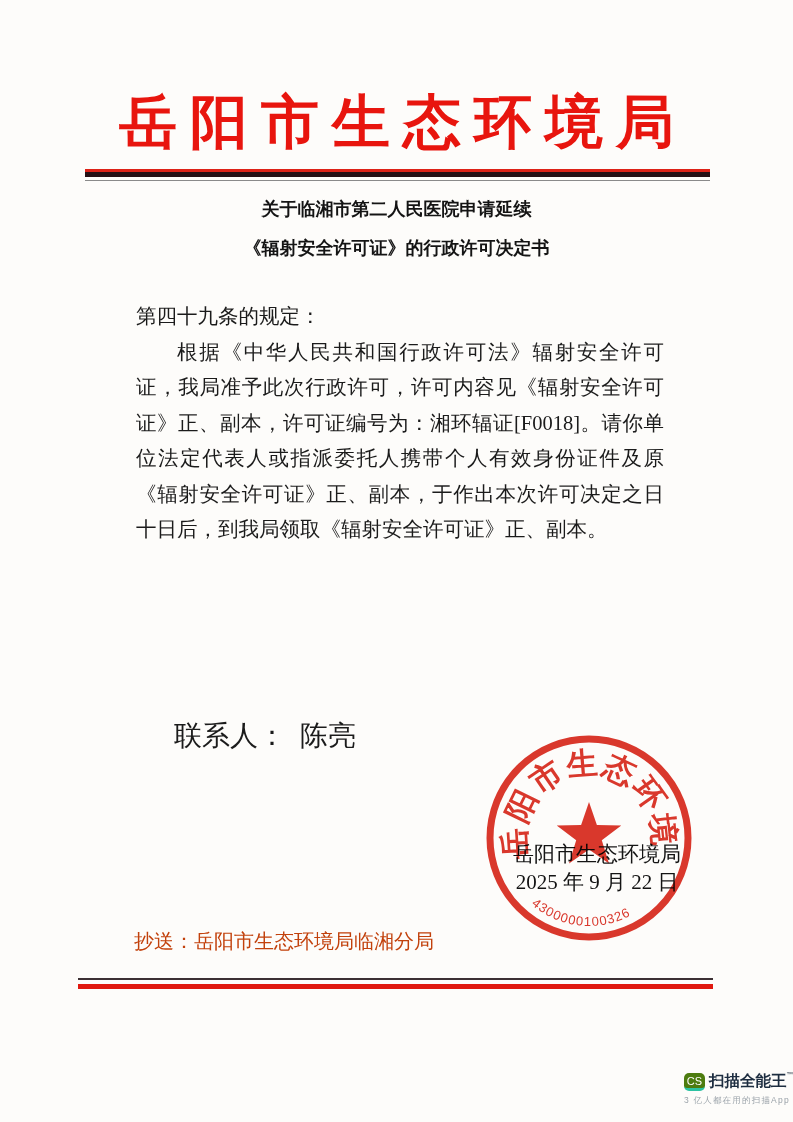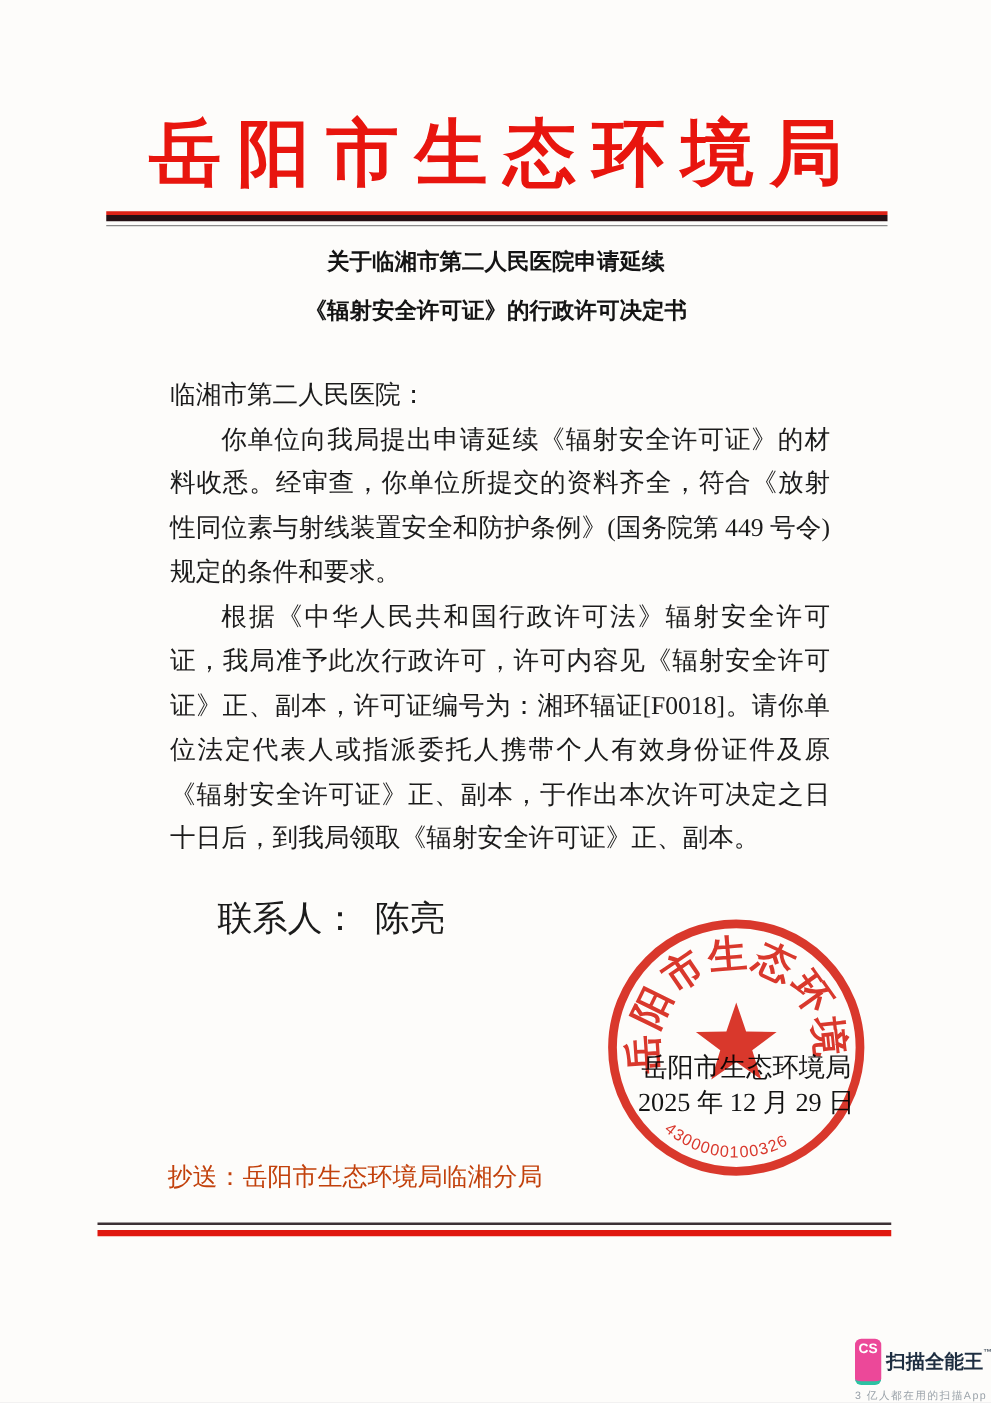--- a/index.html
+++ b/index.html
@@ -111,27 +111,27 @@
   .bottom-rule .r3 { height: 5px; background: #e0180f; }
   .watermark {
     position: absolute;
     top: 1071px;
     left: 684px;
     width: 106px;
   }
   .wm-row { display: flex; align-items: center; }
   .wm-logo {
     width: 21px;
-    height: 37px;
+    height: 18px;
     border-radius: 5px;
-    background: #ec4899;
+    background: #4d7c0f;
     border-bottom: 3px solid #2cc2a2;
     color: #ffffff;
     font-family: "Liberation Sans", "DejaVu Sans", sans-serif;
-    font-weight: bold;
+    font-weight: normal;
     font-size: 11px;
     line-height: 17px;
     text-align: center;
     flex: 0 0 auto;
   }
   .wm-brand {
     margin-left: 4px;
     font-family: "Liberation Sans", "DejaVu Sans", sans-serif;
     font-weight: bold;
     font-size: 15.5px;
@@ -167,32 +167,31 @@
     <div class="r3"></div>
     <div class="r4"></div>
   </div>
 
   <div class="doc-title">
     <div>关于临湘市第二人民医院申请延续</div>
     <div>《辐射安全许可证》的行政许可决定书</div>
   </div>
 
   <div class="body-text">
-    <p>临湘市第二人民医院：</p>
-    <p class="indent">你单位向我局提出申请延续《辐射安全许可证》的材料收悉。经审查，你单位所提交的资料齐全，符合《放射性同位素与射线装置安全和防护条例》(国务院第 449 号令)规定的条件和要求。</p>
+    <p>第四十九条的规定：</p>
     <p class="indent">根据《中华人民共和国行政许可法》辐射安全许可证，我局准予此次行政许可，许可内容见《辐射安全许可证》正、副本，许可证编号为：湘环辐证[F0018]。请你单位法定代表人或指派委托人携带个人有效身份证件及原《辐射安全许可证》正、副本，于作出本次许可决定之日十日后，到我局领取《辐射安全许可证》正、副本。</p>
   </div>
 
   <div class="contact-block">
     <div><span>联系人：</span><span class="gap"></span><span>陈亮</span></div>
   </div>
 
   <div class="signature-block">
     <div>岳阳市生态环境局</div>
-    <div>2025 年 12 月 29 日</div>
+    <div>2025 年 9 月 22 日</div>
   </div>
 
   <svg class="stamp" viewBox="0 0 218 218" xmlns="http://www.w3.org/2000/svg">
     <defs>
       <path id="arcTop" d="M 48.9 130.9 A 64 64 0 1 1 169.1 130.9" fill="none"></path>
       <path id="arcBottom" d="M 49 173.4 A 88 88 0 0 0 169 173.4" fill="none"></path>
     </defs>
     <circle cx="109" cy="109" r="99" fill="none" stroke-width="7" stroke="#d8271b"></circle>
     <polygon points="109,73 116.9,96.1 141.3,96.5 121.8,111.2 129,134.5 109,120.5 89,134.5 96.2,111.2 76.7,96.5 101.1,96.1" fill="#d8271b"></polygon>
     <text class="arc-chars" fill="#d8271b">

